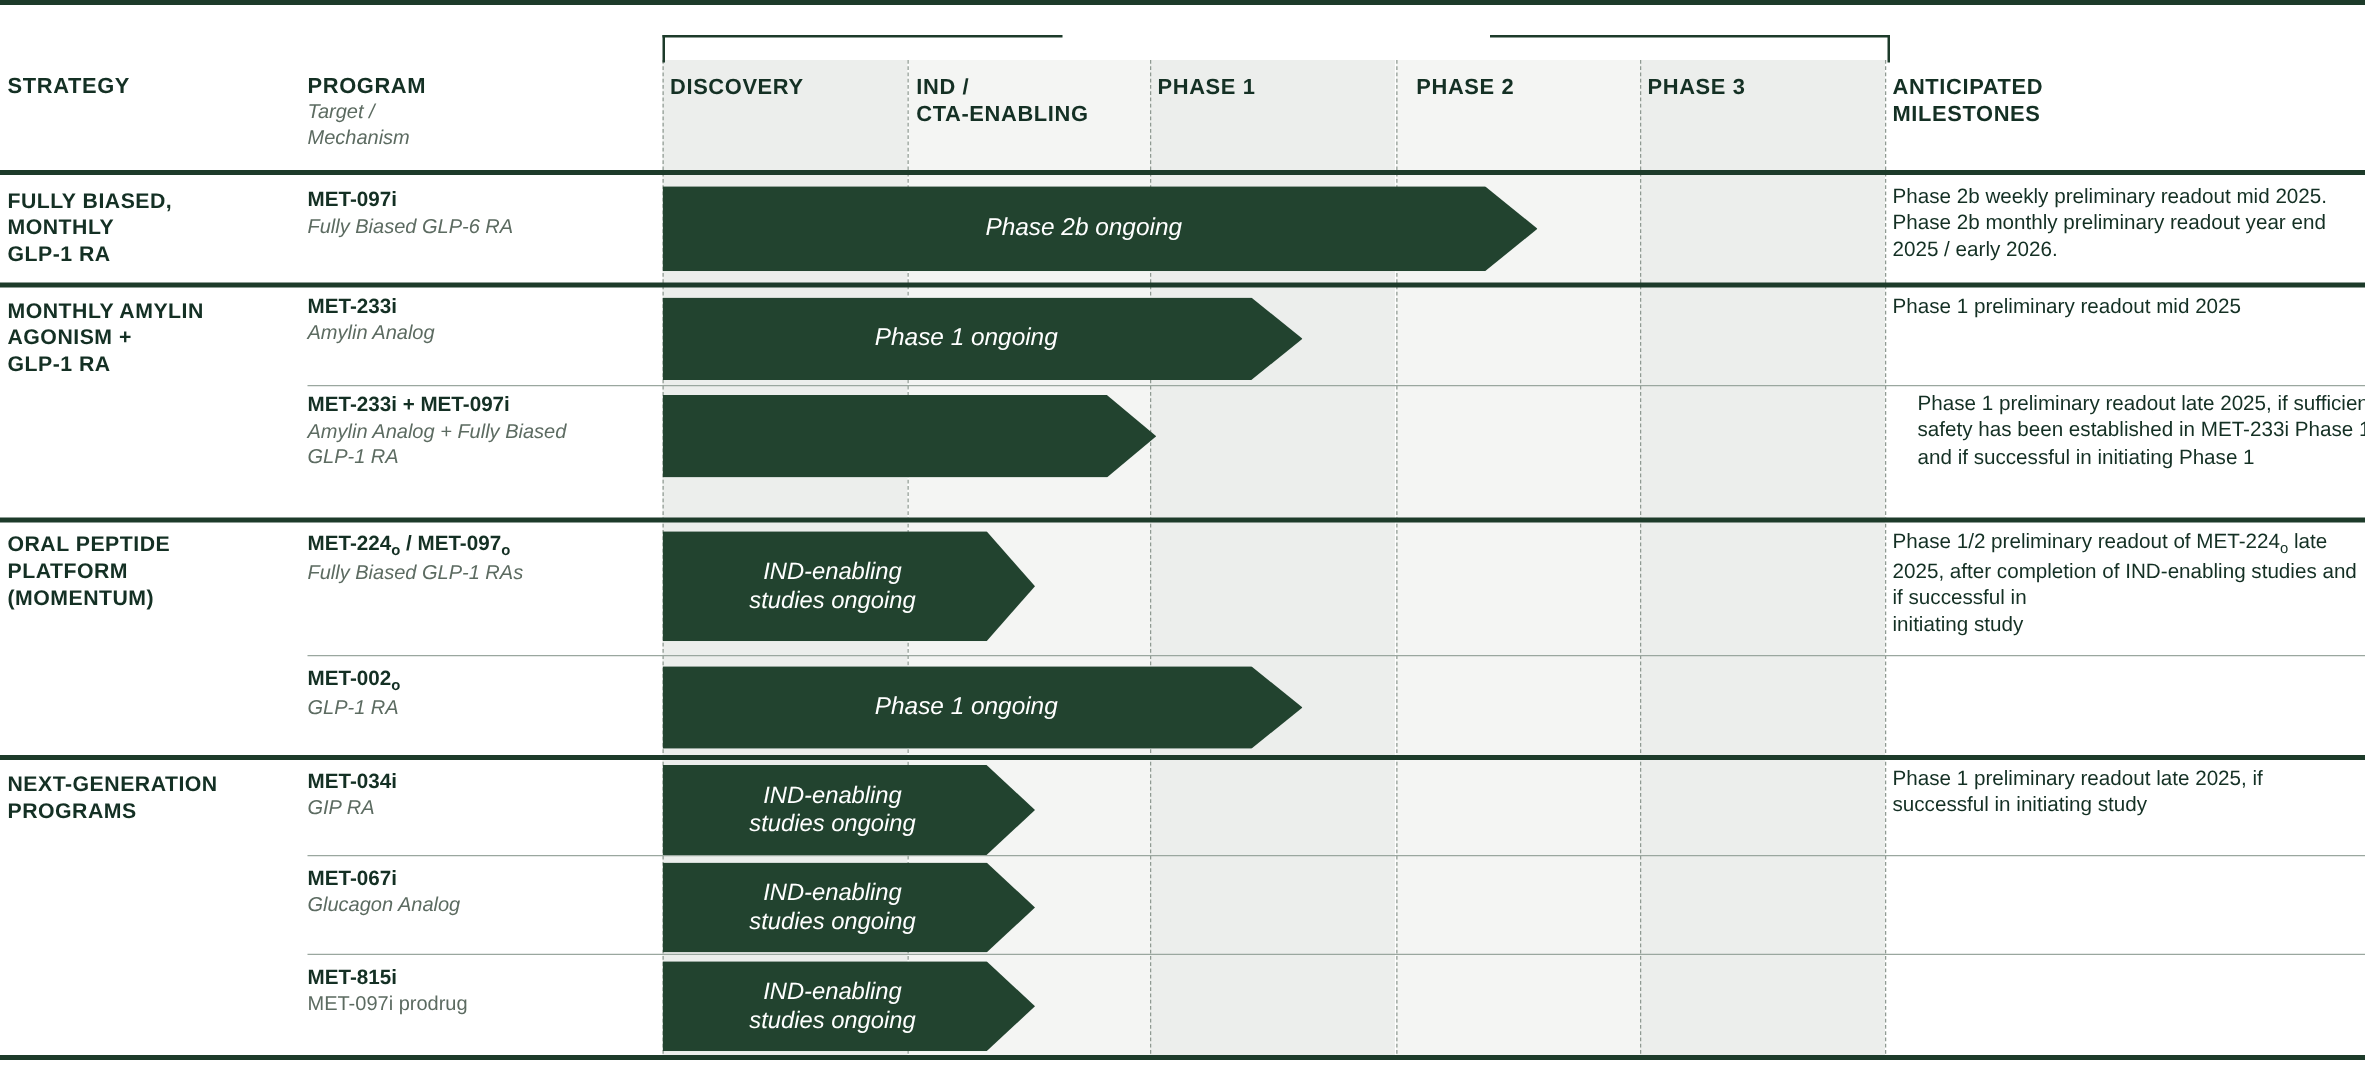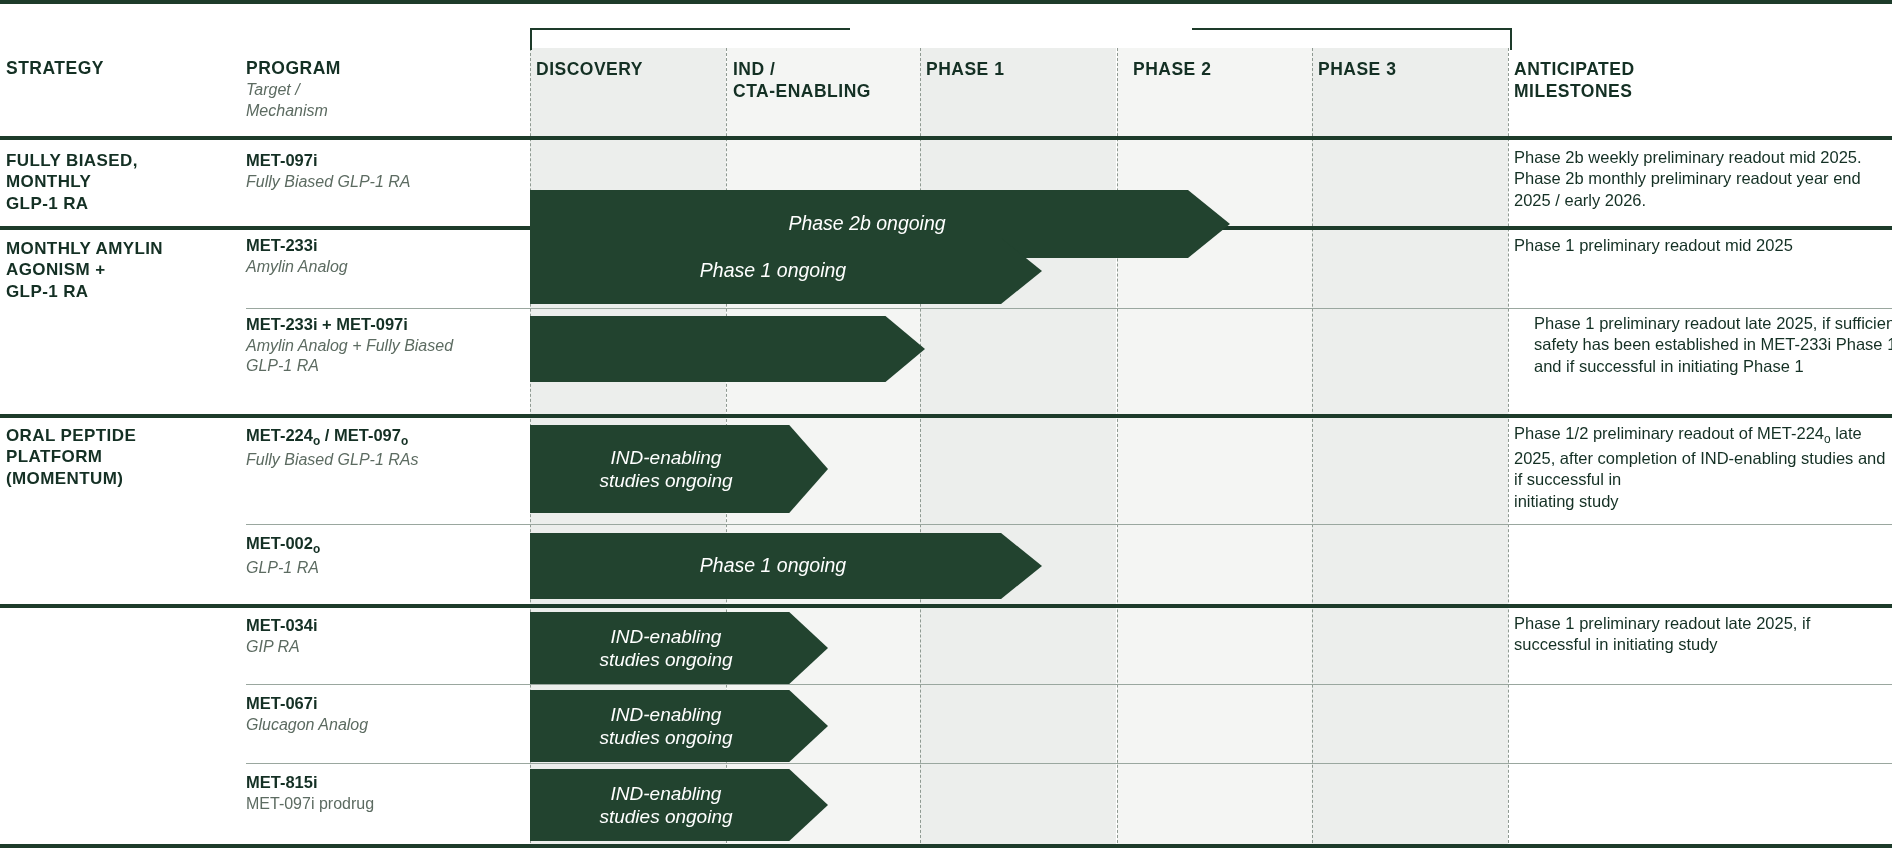--- a/index.html
+++ b/index.html
@@ -227,26 +227,28 @@
 
   <div class="strategy" style="top:150px; white-space:pre-line;">FULLY BIASED,
 MONTHLY
 GLP-1 RA</div>
   <div class="strategy" style="top:238px; white-space:pre-line;">MONTHLY AMYLIN
 AGONISM +
 GLP-1 RA</div>
   <div class="strategy" style="top:425px; white-space:pre-line;">ORAL PEPTIDE
 PLATFORM
 (MOMENTUM)</div>
+  <div class="strategy" style="top:617px; white-space:pre-line;">NEXT-GENERATION
+PROGRAMS</div>
 
   <div class="program" style="top:150px;">
     <div class="pname">MET-097i</div>
-    <div class="pmech" style="white-space:pre-line;">Fully Biased GLP-1 RA</div>
-  </div>
-  <div class="arrow one-line" style="left:530px; top:149px; width:700px; height:68px; clip-path: polygon(0 0, 94% 0, 100% 50%, 94% 100%, 0 100%); margin-top: 41px;">
+    <div class="pmech" style="white-space:pre-line;">Fully Biased GLP-6 RA</div>
+  </div>
+  <div class="arrow one-line" style="left:530px; top:149px; width:700px; height:68px; clip-path: polygon(0 0, 94% 0, 100% 50%, 94% 100%, 0 100%);">
     <span>Phase 2b ongoing</span>
   </div>
   <div class="milestone" style="top:147px;">Phase 2b weekly preliminary readout mid 2025. Phase 2b monthly preliminary readout year end 2025 / early 2026.</div>
 
   <div class="program" style="top:235px;">
     <div class="pname">MET-233i</div>
     <div class="pmech" style="white-space:pre-line;">Amylin Analog</div>
   </div>
   <div class="arrow one-line" style="left:530px; top:238px; width:512px; height:66px; clip-path: polygon(0 0, 92% 0, 100% 50%, 92% 100%, 0 100%);">
     <span>Phase 1 ongoing</span>

